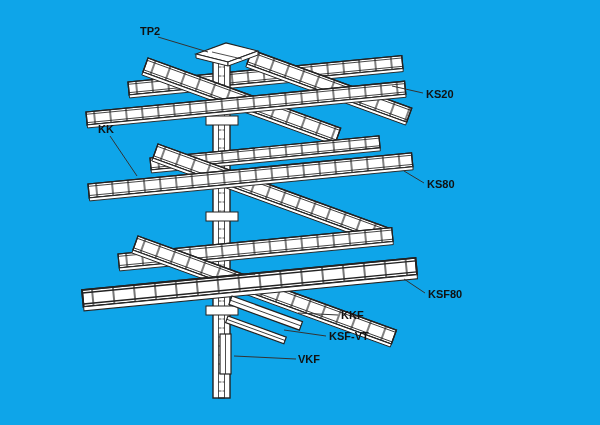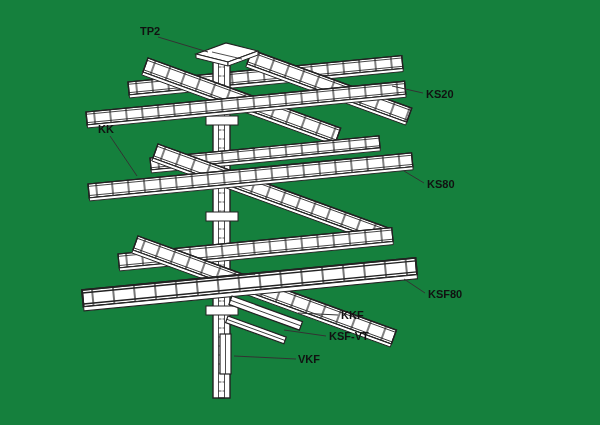--- a/index.html
+++ b/index.html
@@ -5,21 +5,21 @@
   html, body {
     margin: 0;
     padding: 0;
     background: #ffffff;
     font-family: "Liberation Sans", sans-serif;
   }
   .stage {
     position: relative;
     width: 600px;
     height: 425px;
-    background: #15803d;
+    background: #0ea5e9;
     overflow: hidden;
   }
   svg { display: block; }
   .lbl {
     font-family: "Liberation Sans", sans-serif;
     font-size: 11px;
     font-weight: 700;
     fill: #111111;
   }
   .leader {

